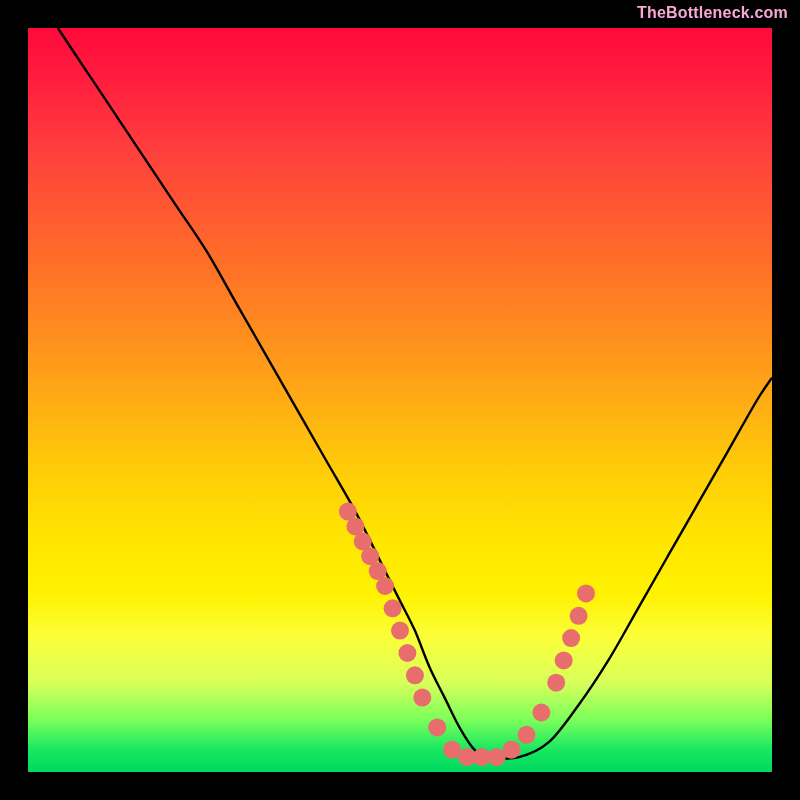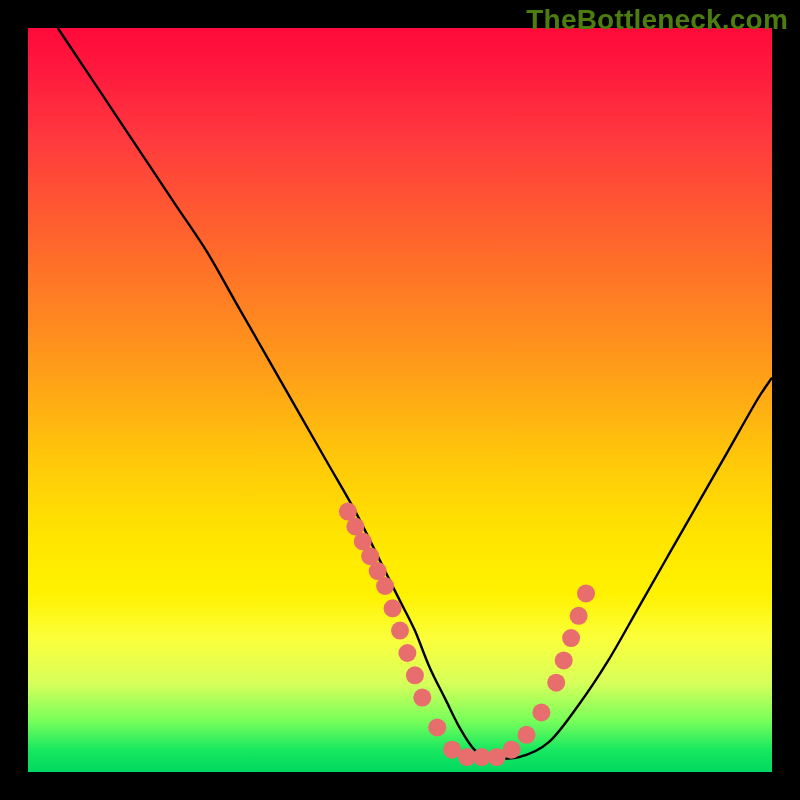--- a/index.html
+++ b/index.html
@@ -37,22 +37,22 @@
       #d8ff5a 88%,
       #7aff5a 93%,
       #18e860 97%,
       #00d860 100%
     );
   }
   .watermark {
     position: absolute;
     top: 4px;
     right: 12px;
-    color: #4d7c0f;
-    font-size: 28px;
+    color: #f9a8d4;
+    font-size: 16px;
     font-weight: 600;
     letter-spacing: 0.2px;
     user-select: none;
   }
   svg.curve {
     position: absolute;
     inset: 0;
     width: 744px;
     height: 744px;
     overflow: visible;

